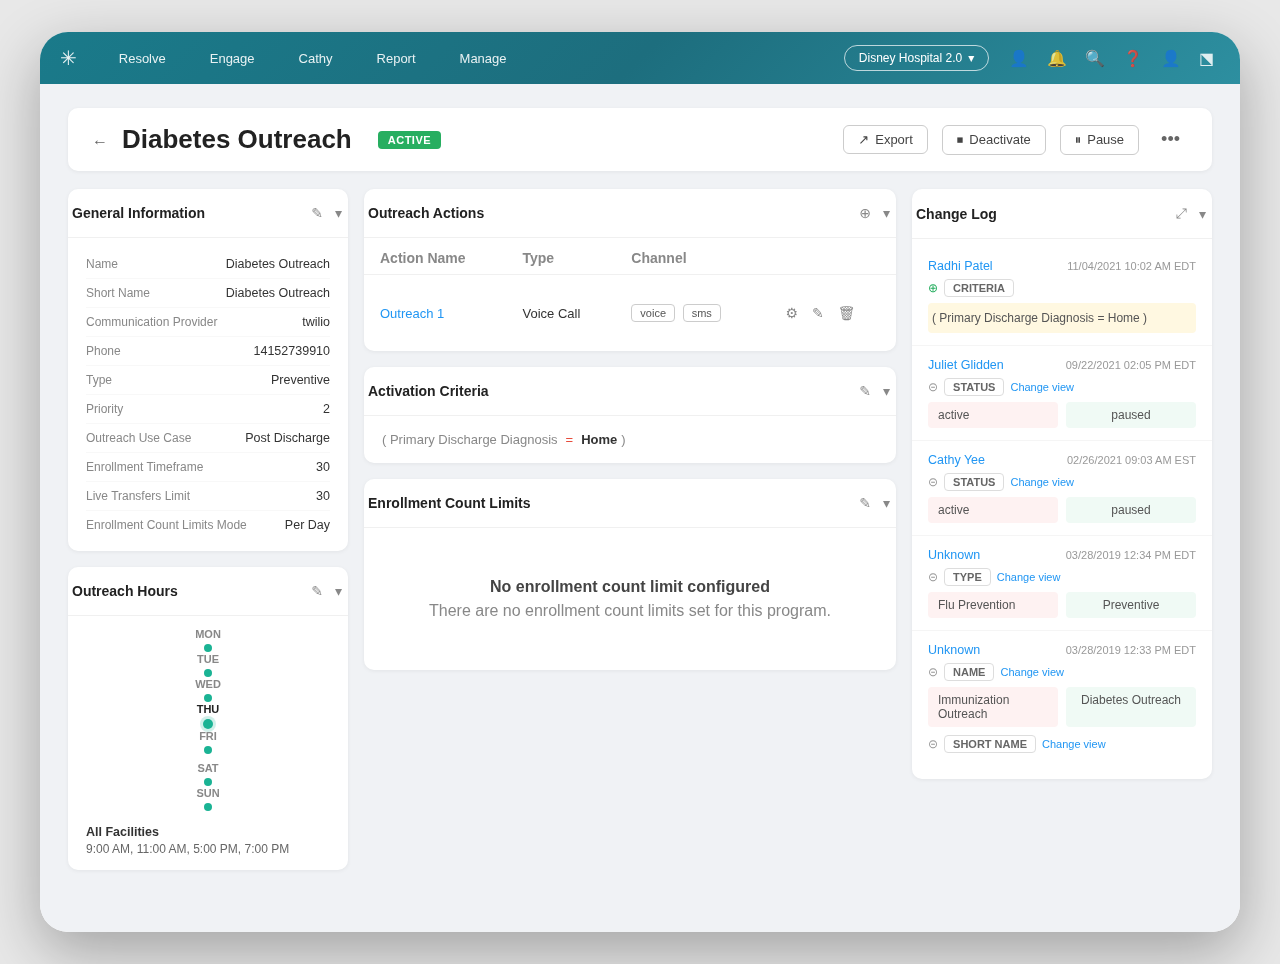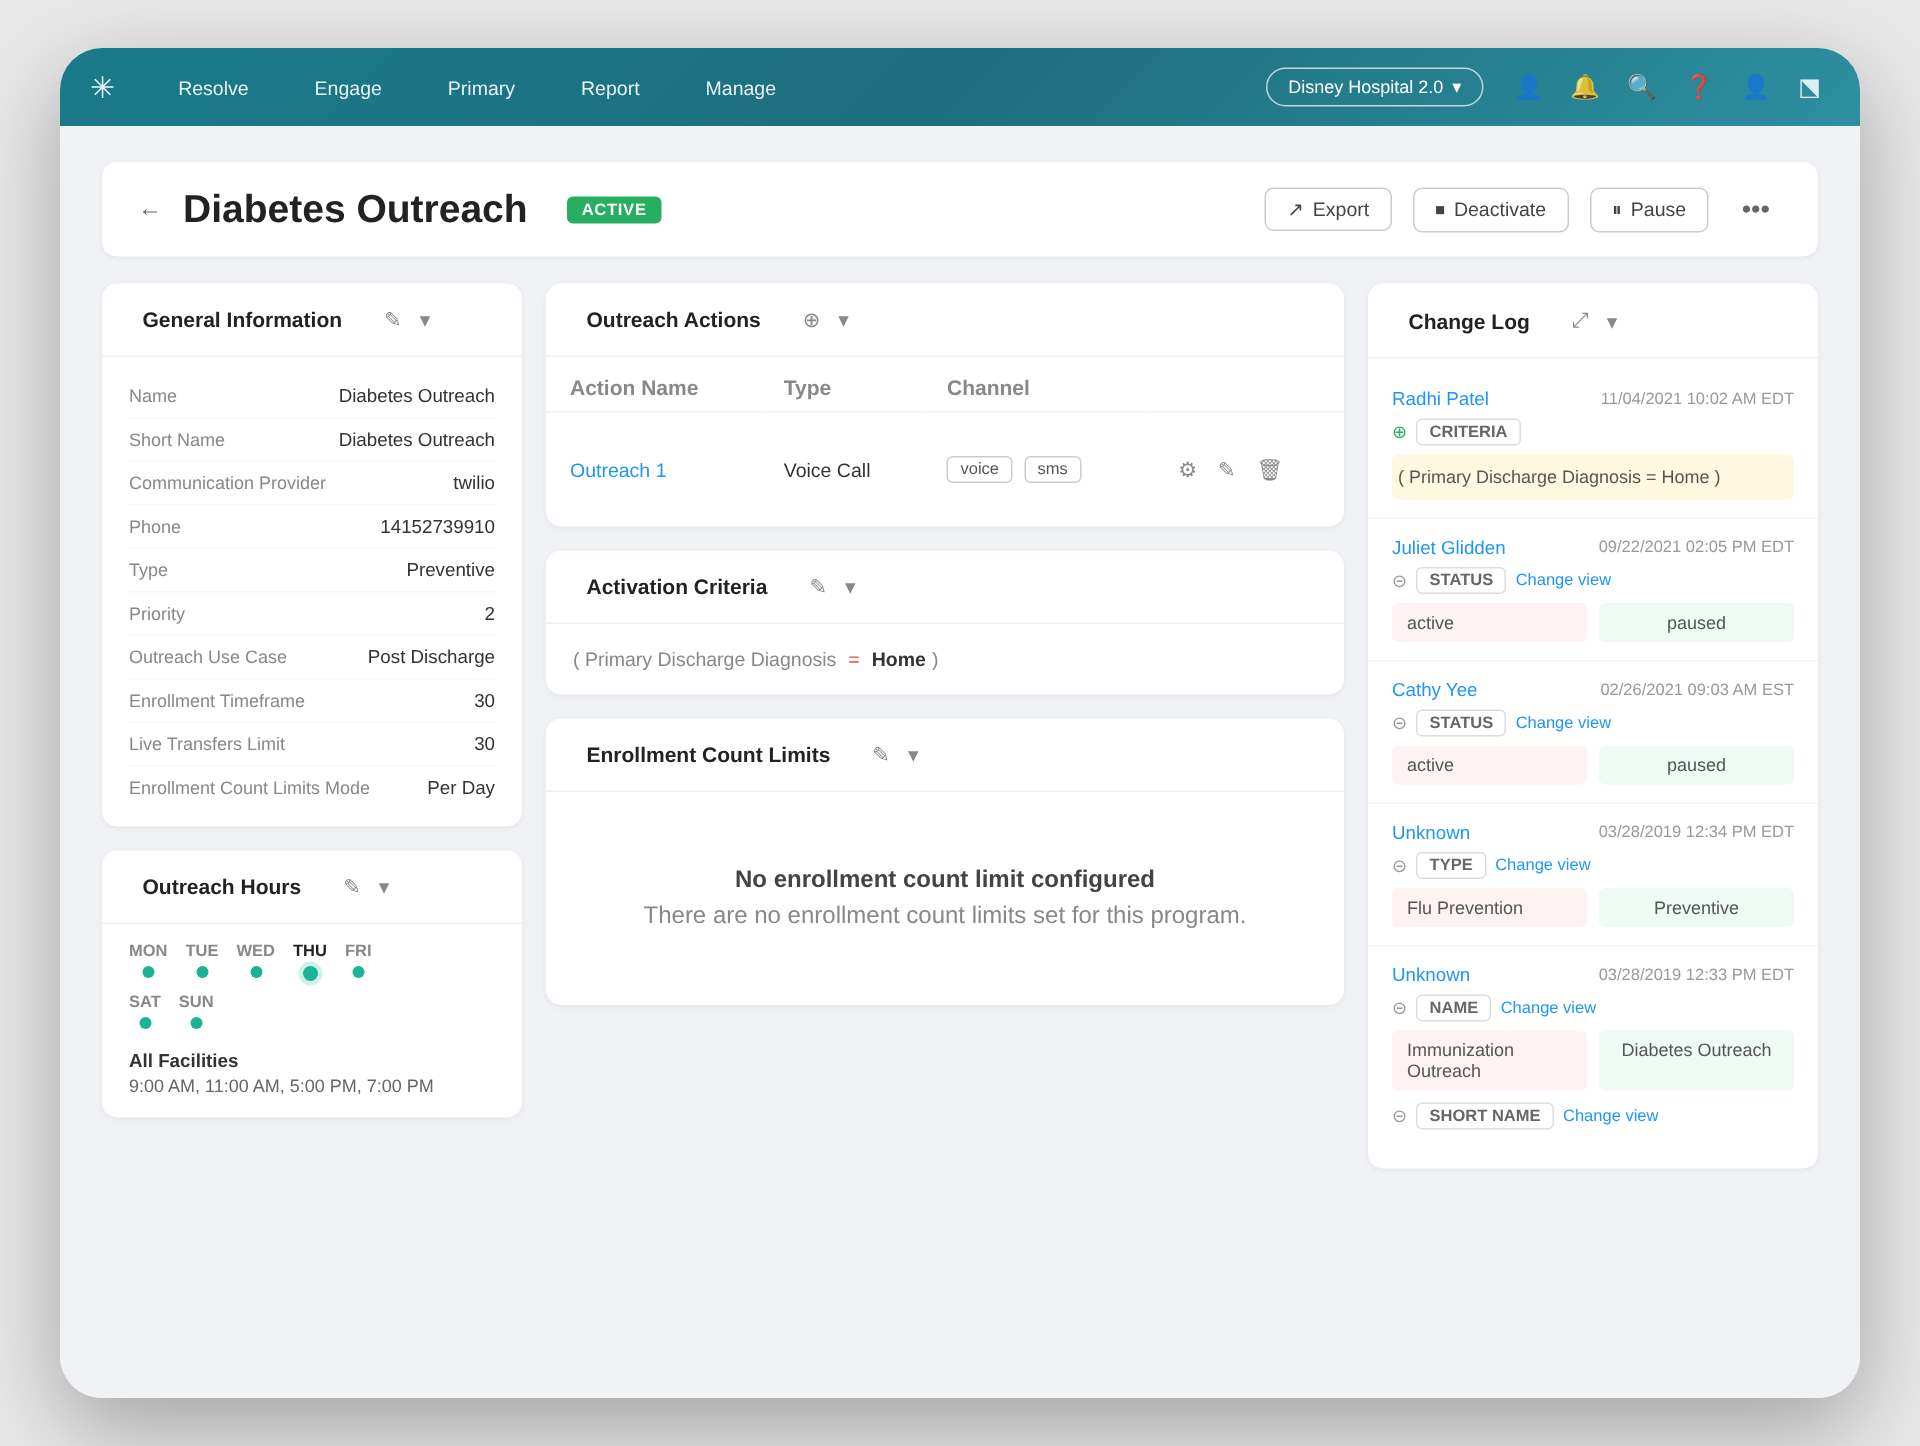--- a/index.html
+++ b/index.html
@@ -164,23 +164,23 @@
     
     .card {
       background: #fff;
       border-radius: 10px;
       box-shadow: 0 1px 4px rgba(0,0,0,0.06);
       overflow: hidden;
     }
     .card-header {
       display: flex;
       align-items: center;
-      padding: 14px 27px;
+      justify-content: space-between;
+      padding: 14px 4px;
       border-bottom: 1px solid #f0f0f0;
-      gap: 26px;
     }
     .card-title {
       font-size: 14px;
       font-weight: 600;
       color: #222;
     }
     .card-header-actions {
       display: flex;
       align-items: center;
       gap: 8px;
@@ -202,22 +202,23 @@
       padding: 7px 0;
       border-bottom: 1px solid #f8f8f8;
     }
     .info-row:last-child { border-bottom: none; }
     .info-label { color: #888; font-size: 12px; }
     .info-value { font-size: 12.5px; font-weight: 500; color: #333; text-align: right; }
     
     .hours-card { margin-top: 16px; }
     .days-row {
       display: flex;
-      gap: 12px;
+      gap: 1px;
       padding: 12px 18px 4px;
+      flex-direction: column;
     }
     .day-item {
       display: flex;
       flex-direction: column;
       align-items: center;
       gap: 4px;
     }
     .day-label { font-size: 11px; color: #888; font-weight: 600; }
     .day-dot {
       width: 8px;
@@ -338,21 +339,21 @@
 </head>
 <body>
 
 <div class="device-frame">
 
   <nav class="top-nav">
     <span class="nav-logo">✳</span>
     <div class="nav-items">
       <div class="nav-item">Resolve</div>
       <div class="nav-item">Engage</div>
-      <div class="nav-item">Primary</div>
+      <div class="nav-item">Cathy</div>
       <div class="nav-item">Report</div>
       <div class="nav-item">Manage</div>
     </div>
     <div class="nav-right">
       <div class="hospital-selector">
         <span>Disney Hospital 2.0</span>
         <span>▾</span>
       </div>
       <span class="nav-icon">👤</span>
       <span class="nav-icon">🔔</span>

